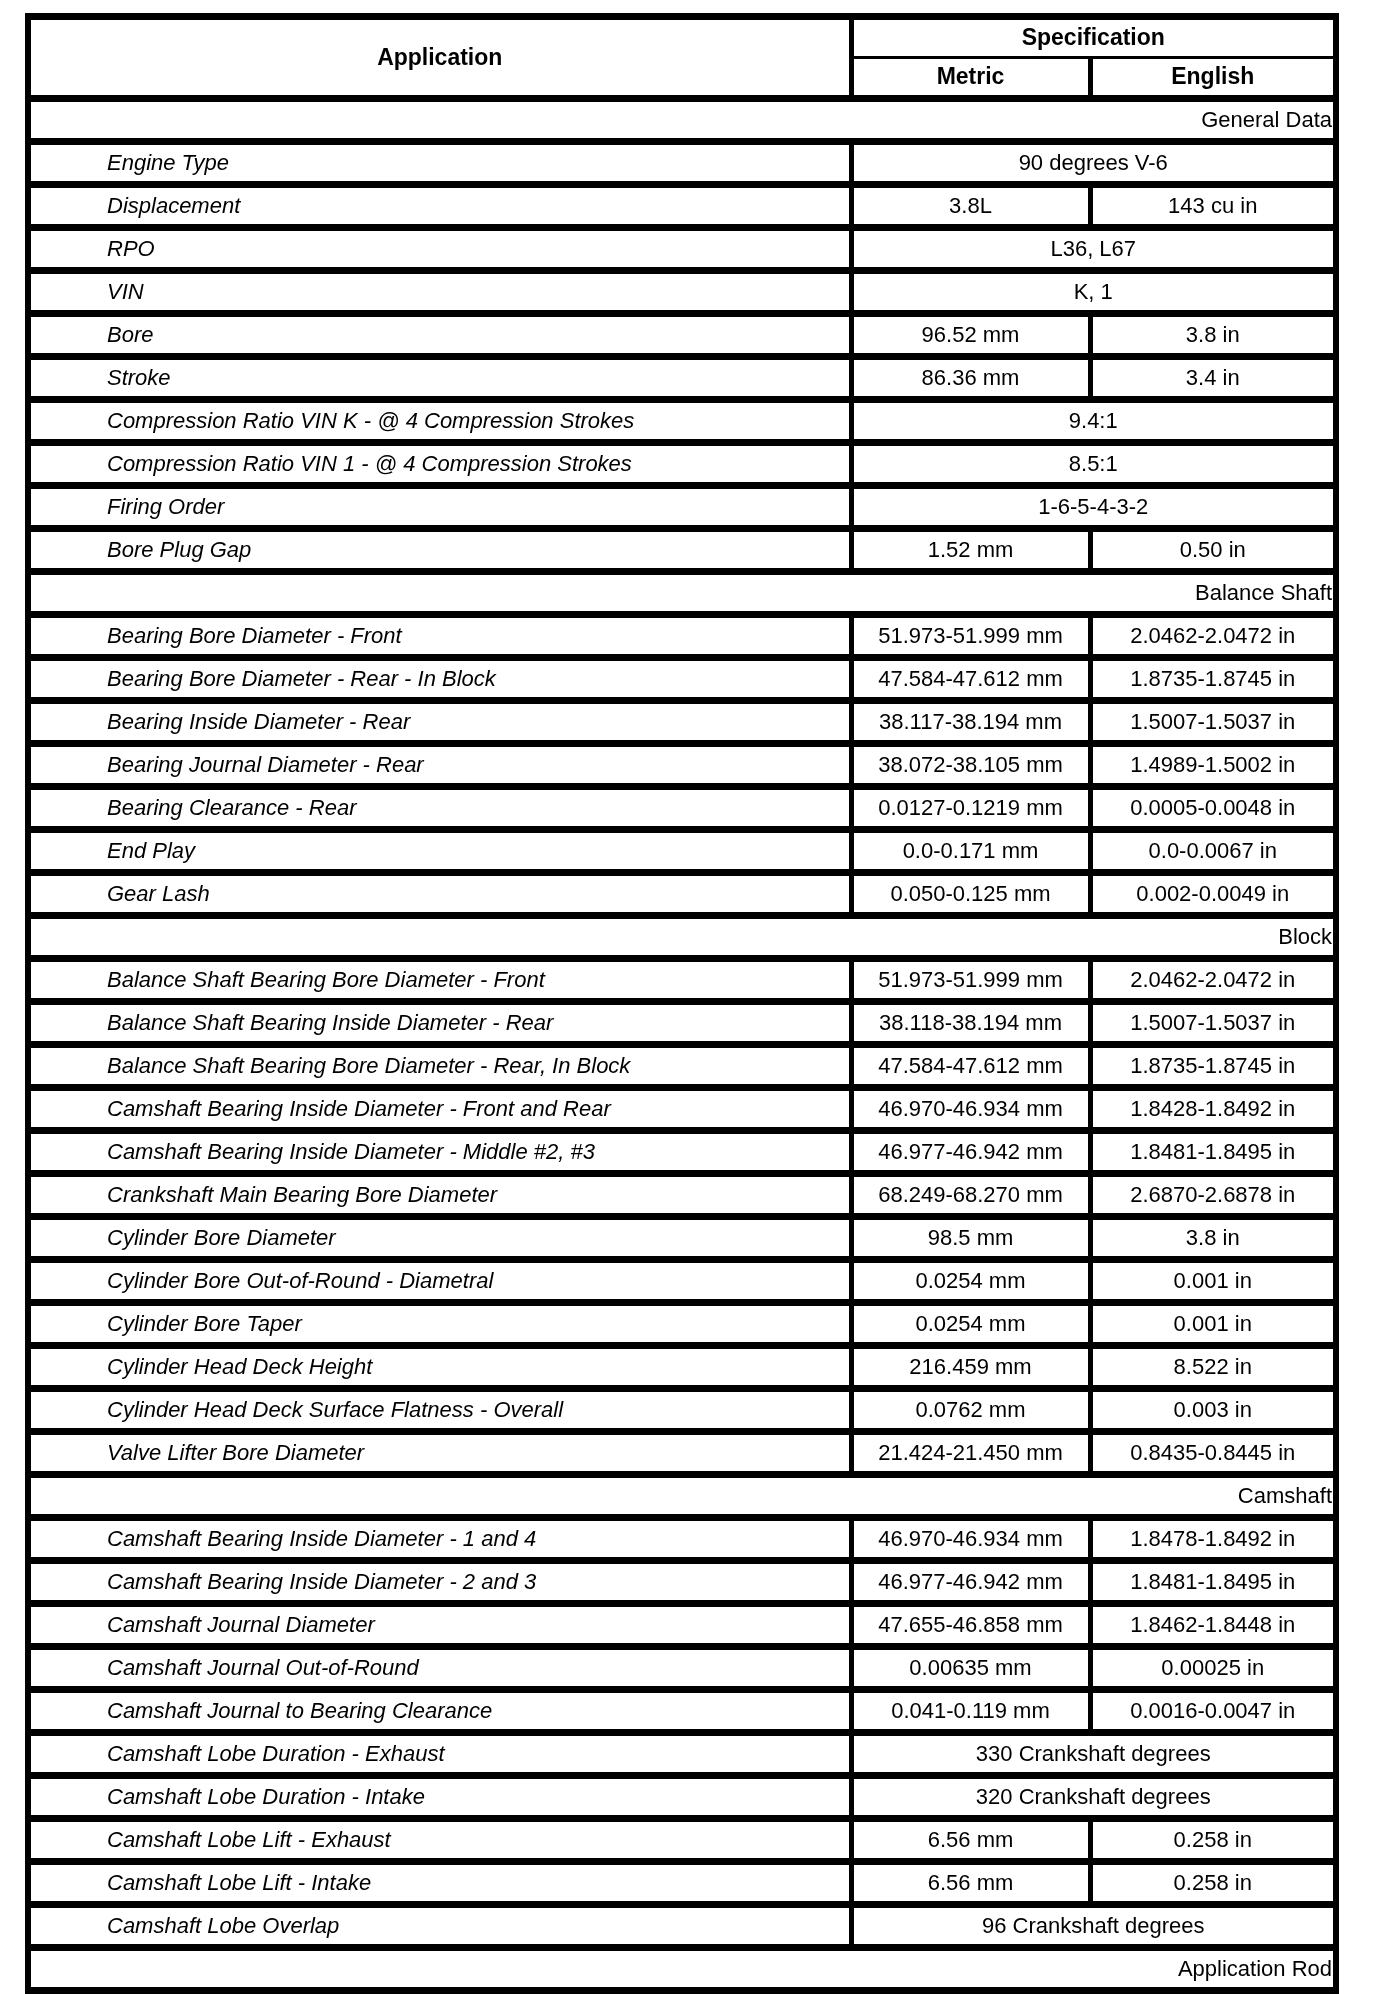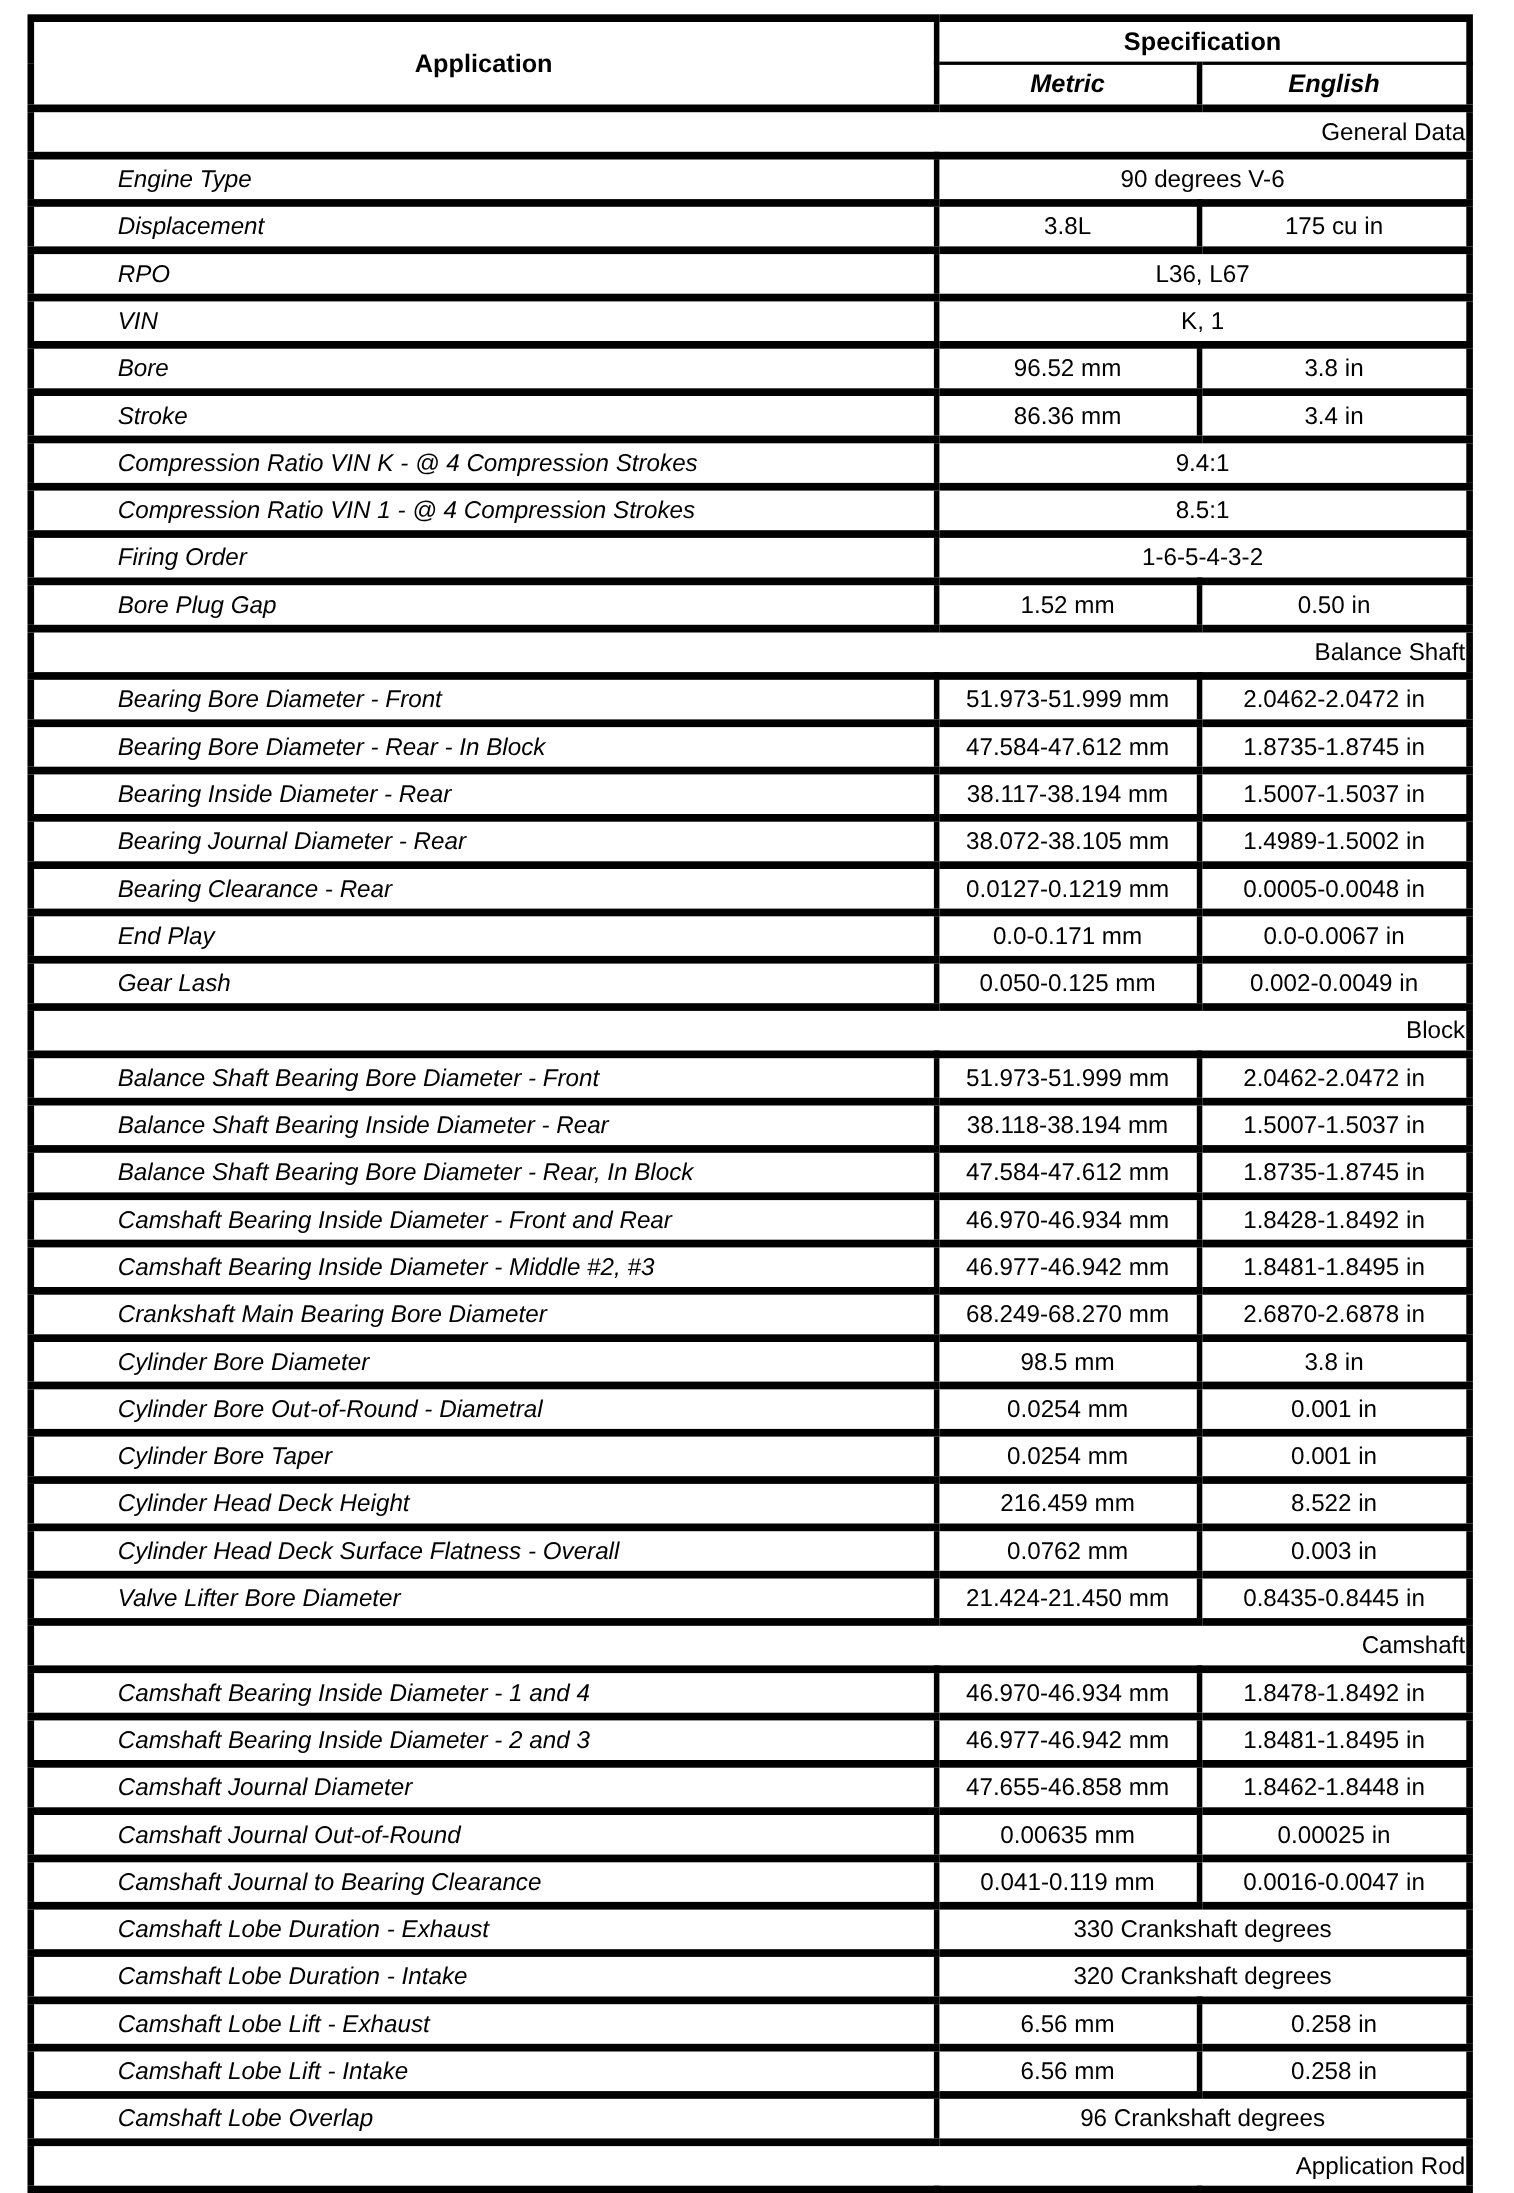--- a/index.html
+++ b/index.html
@@ -39,21 +39,21 @@
     white-space: nowrap;
   }
   th {
     font-weight: bold;
     font-size: 23px;
     text-align: center;
     height: 36px;
     padding: 0 4px;
   }
   th.spec-header   { border-bottom: 3px solid #000000; margin-top: 46px; }
-  th.sub-header    { border-top: 3px solid #84cc16; font-style: italic; }
+  th.sub-header    { border-top: 3px solid #84cc16; }
 
   td.section-cell {
     height: 34px;
     text-align: right;
     padding-left: 6px;
     font-weight: normal;
   }
   td.label-cell {
     height: 34px;
     text-align: left;
@@ -89,21 +89,21 @@
       <tr>
         <td colspan="3" class="section-cell">General Data</td>
       </tr>
       <tr>
         <td class="label-cell">Engine Type</td>
         <td colspan="2" class="value-cell">90 degrees V-6</td>
       </tr>
       <tr>
         <td class="label-cell">Displacement</td>
         <td class="value-cell">3.8L</td>
-        <td class="value-cell">175 cu in</td>
+        <td class="value-cell">143 cu in</td>
       </tr>
       <tr>
         <td class="label-cell">RPO</td>
         <td colspan="2" class="value-cell">L36, L67</td>
       </tr>
       <tr>
         <td class="label-cell">VIN</td>
         <td colspan="2" class="value-cell">K, 1</td>
       </tr>
       <tr>

